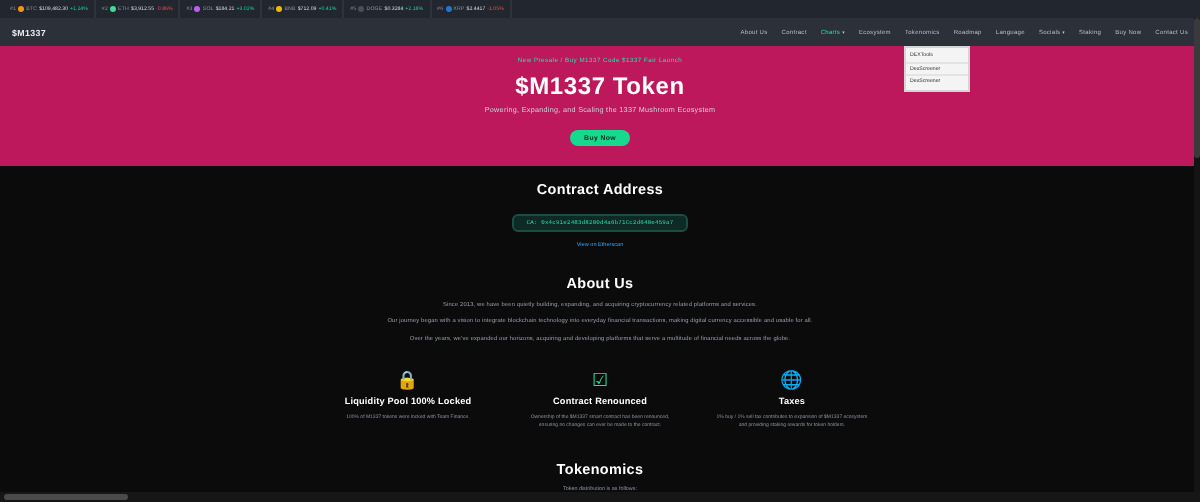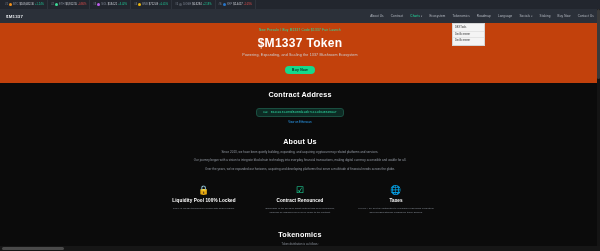--- a/index.html
+++ b/index.html
@@ -35,21 +35,21 @@
   .nav-link.active { color:#20e3a4; }
   .caret { font-size:2.4px; color:#b9bec7; margin-left:1px; }
   .dropdown {
     position:absolute; top:14px; left:452px; width:33px;
     background:#f4f4f4; border:1px solid #d5d5d5; padding:1px 0; z-index:20;
   }
   .dd-item { font-size:2.6px; color:#333; padding:1.3px 2px; white-space:nowrap; cursor:pointer; }
   .dd-item + .dd-item { border-top:1px solid #e4e4e4; }
 
   
-  .hero { background:#c2410c; padding:5px 0 8px; text-align:center; }
+  .hero { background:#be185d; padding:5px 0 8px; text-align:center; }
   .announce { font-size:3.1px; color:#22e3a5; letter-spacing:.25px; margin-bottom:4px; }
   .hero-title { font-size:12px; font-weight:bold; color:#ffffff; letter-spacing:.3px; }
   .hero-sub { font-size:3.6px; color:#cdd2d8; margin-top:3px; letter-spacing:.15px; }
   .buy-btn {
     display:inline-block; margin-top:5px; background:#15d98c; color:#06281c;
     font-size:3.4px; font-weight:bold; border-radius:6px; padding:2.2px 7px;
     border:none; cursor:pointer; letter-spacing:.2px;
   }
 
   

